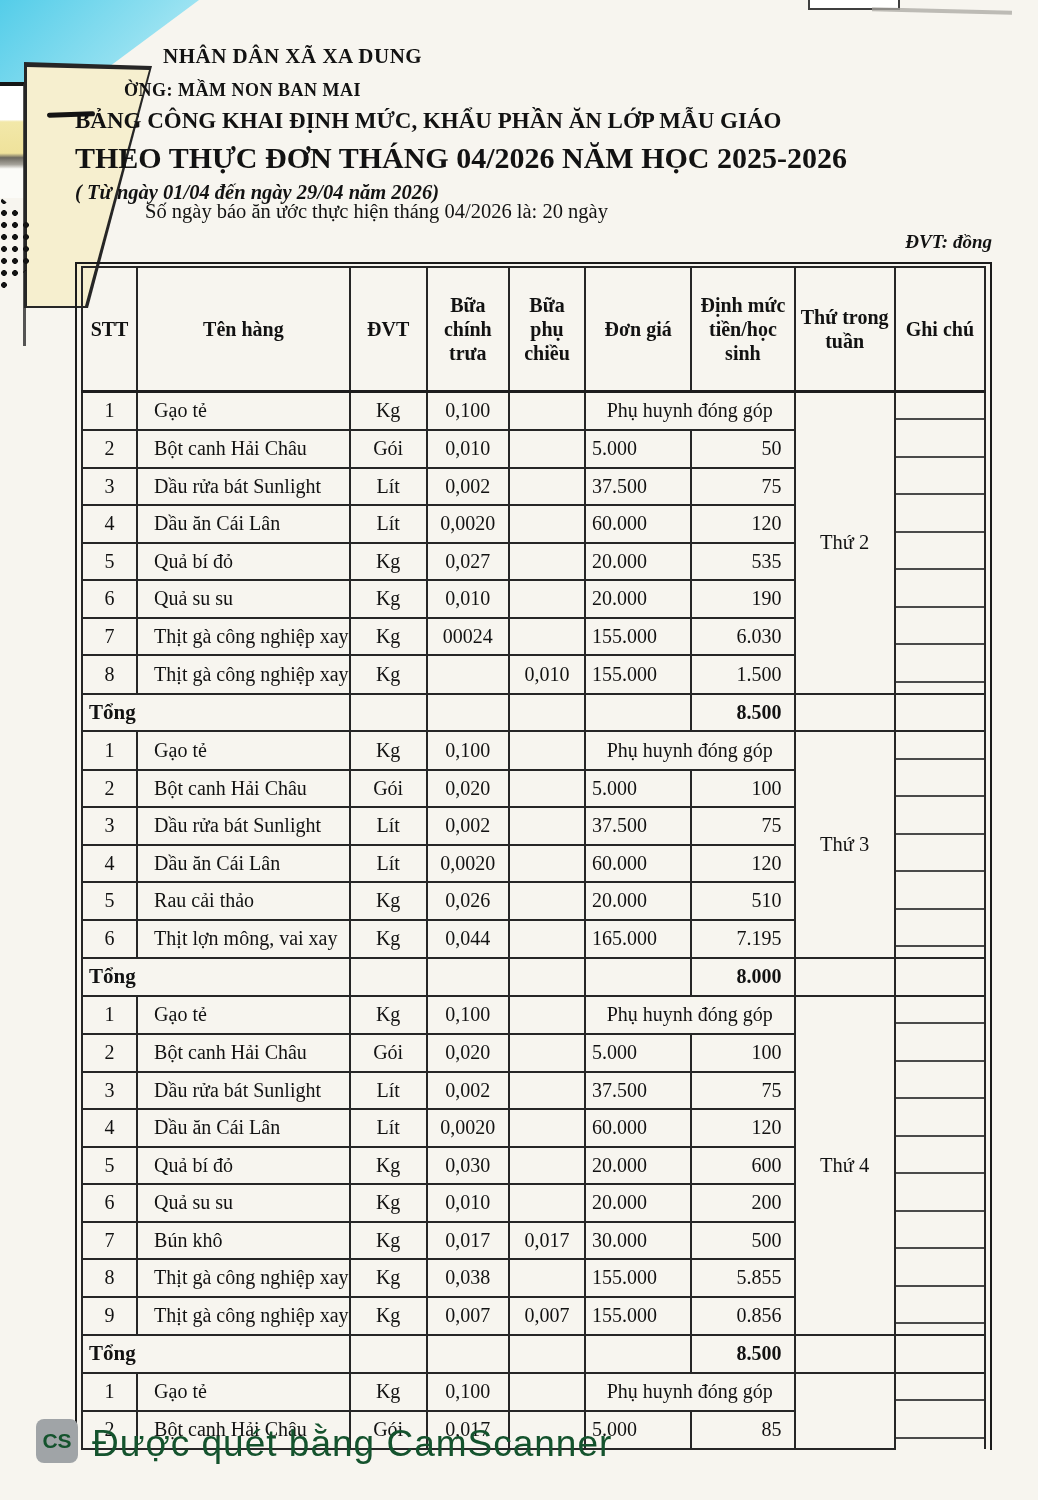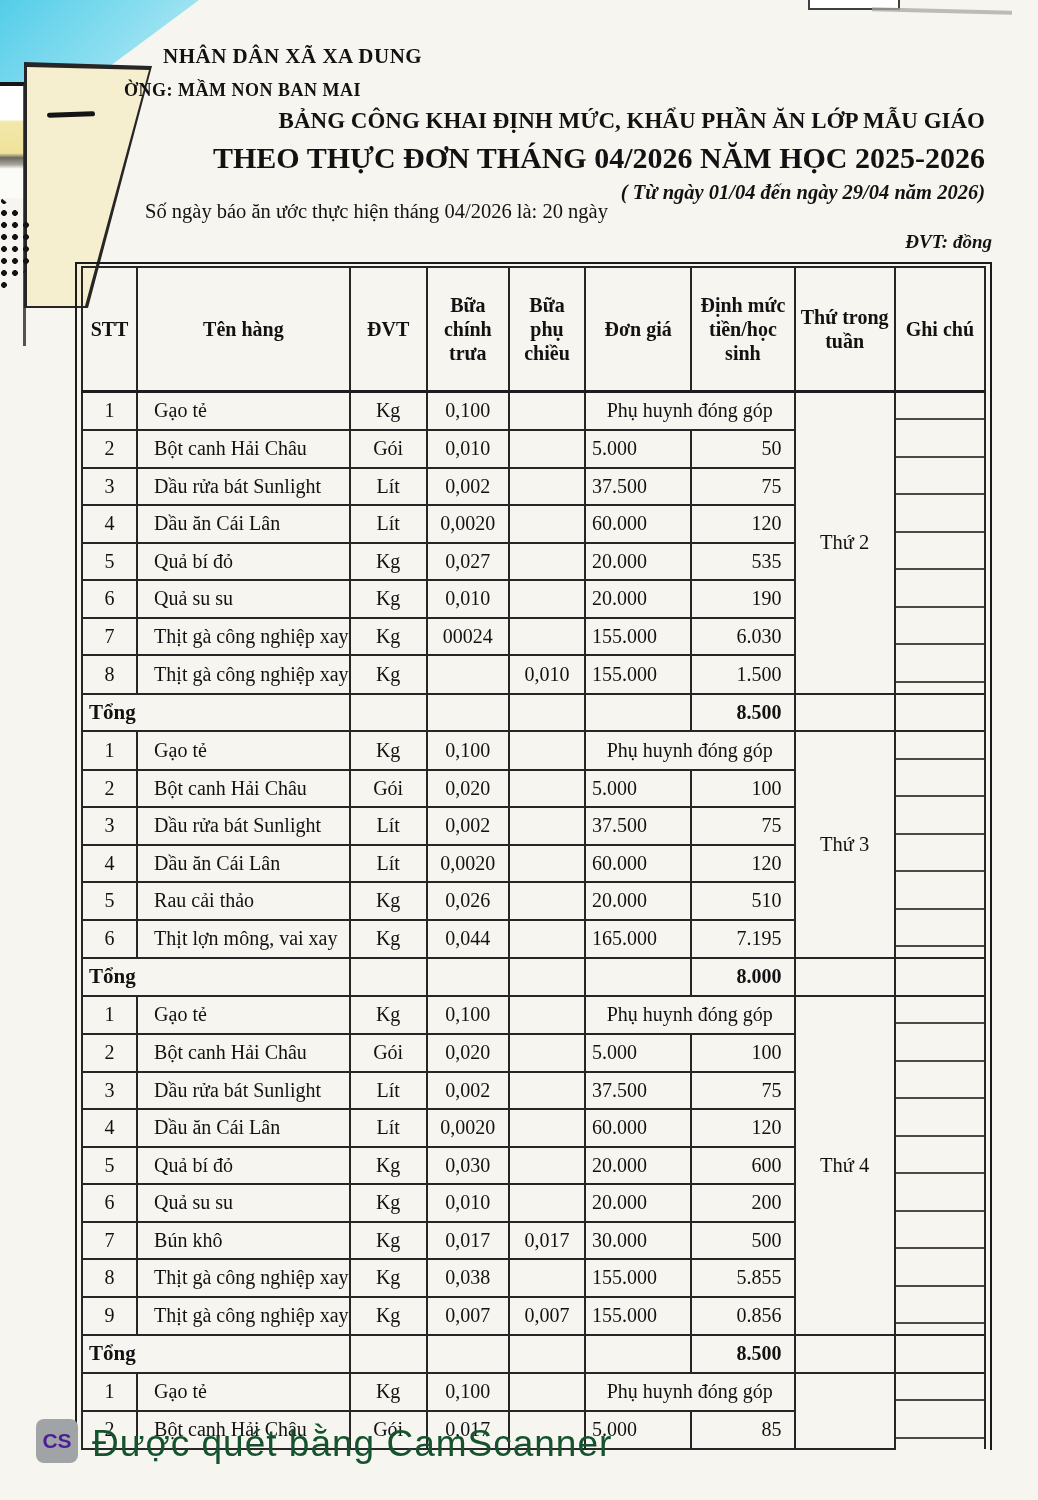--- a/index.html
+++ b/index.html
@@ -28,21 +28,21 @@
     background-image:radial-gradient(circle at 4px 4px,#141414 2.6px,transparent 3.2px);
     background-size:11px 12px;
     clip-path:polygon(0 0,100% 26%,100% 74%,0 100%);}
   .topright-tab{left:808px;top:0;width:88px;height:8px;background:#ffffff;
     border:2px solid #3f3f3f;border-top:none;}
   .smudge{left:872px;top:9px;width:140px;height:4px;background:#a9a7a2;opacity:.75;transform:rotate(1.5deg);}
 
   
   .h-line1{left:163px;top:44px;font-weight:bold;font-size:21px;letter-spacing:.5px;}
   .h-line2{left:124px;top:80px;font-weight:bold;font-size:18px;letter-spacing:.5px;}
-  .title-wrap{left:68px;top:108px;width:917px;text-align:right;}
+  .title-wrap{left:75px;top:108px;width:917px;text-align:left;}
   .t1{font-weight:bold;font-size:23px;}
   .t2{font-weight:bold;font-size:30px;margin-top:7px;}
   .t3{font-weight:bold;font-style:italic;font-size:20.5px;margin-top:6px;}
   .note{left:145px;top:200px;font-size:20.5px;}
   .dvt-label{left:75px;top:231px;width:917px;text-align:right;
     font-style:italic;font-weight:bold;font-size:19px;}
 
   
   .table-wrap{left:75px;top:262px;width:917px;
     border:2px solid #1b1b1b;border-bottom:none;
@@ -61,21 +61,21 @@
   td.thu{text-align:center;font-size:20.5px;}
   td.tong{font-weight:bold;font-size:21px;text-align:left;}
   td.tongval{font-weight:bold;}
   td.ghichu{border-top:none;border-bottom:none;padding:0;}
   .gcw{position:relative;height:37.5px;}
   .gcw .dash{position:absolute;left:-2px;right:-2px;bottom:10px;border-top:2px solid #4a4a4a;}
 
   
   .cs-badge{left:36px;top:1419px;width:42px;height:44px;background:#a0a4a7;
     border-radius:8px;display:flex;align-items:center;justify-content:center;
-    color:#4c1d95;font-family:"Liberation Sans","DejaVu Sans",sans-serif;
+    color:#14532d;font-family:"Liberation Sans","DejaVu Sans",sans-serif;
     font-weight:bold;font-size:21px;}
   .cs-text{left:92px;top:1423px;color:#14532d;
     font-family:"Liberation Sans","DejaVu Sans",sans-serif;
     font-size:37px;letter-spacing:1px;}
 </style>
 </head>
 <body>
 
 <div class="abs cyan-patch"></div>
 <div class="abs paper-strip"></div>

